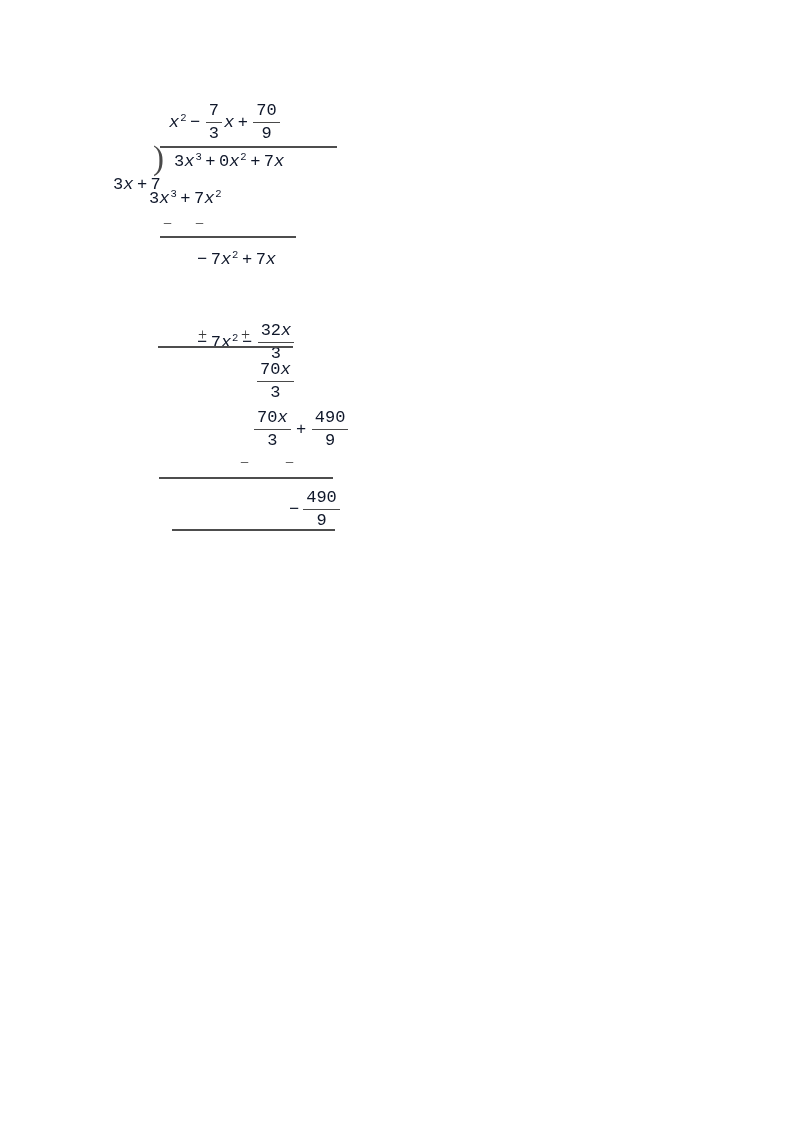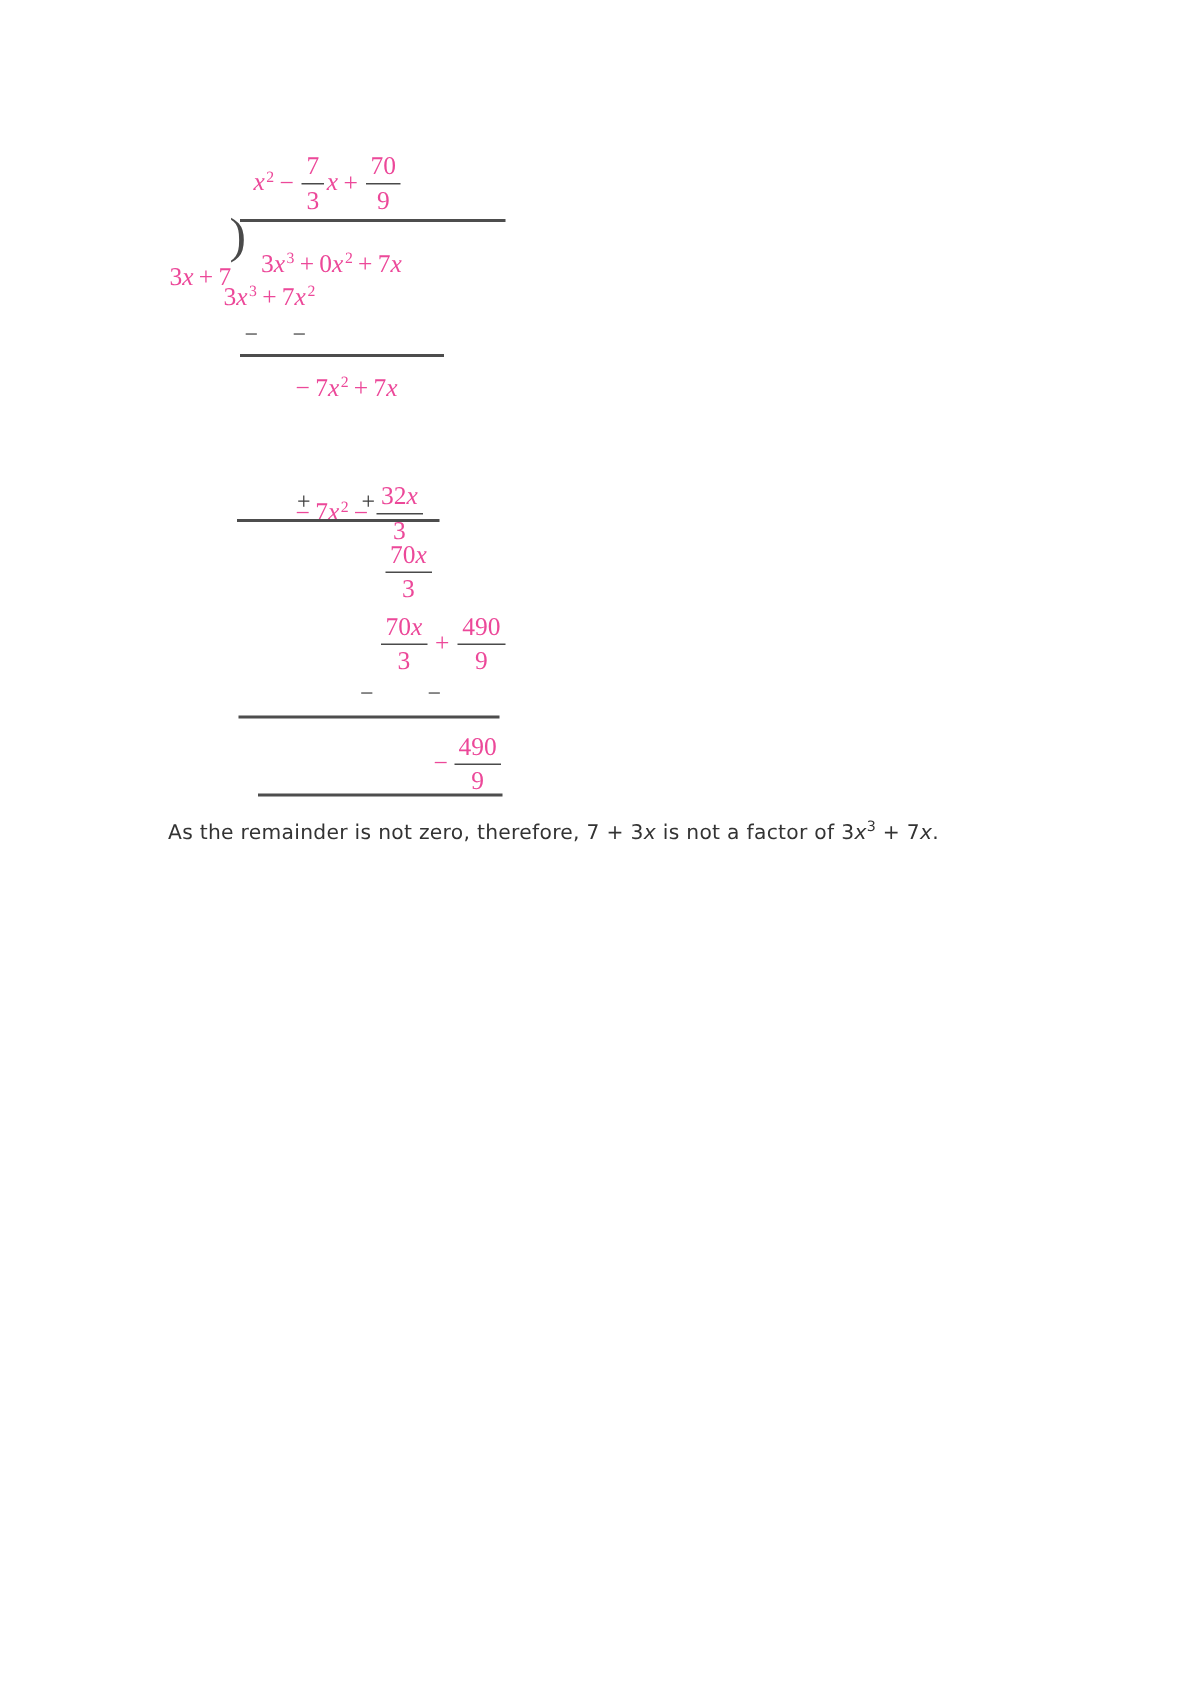--- a/index.html
+++ b/index.html
@@ -6,25 +6,25 @@
   #page {
     position: relative;
     width: 794px;
     height: 1123px;
     background: #ffffff;
     overflow: hidden;
     font-family: "Liberation Serif", serif;
   }
   .math {
     position: absolute;
-    color: #ec4899;
+    color: #0f172a;
     font-size: 17px;
     line-height: 1.2;
     white-space: nowrap;
-    font-family: Liberation Serif, serif;
+    font-family: Liberation Mono, monospace;
   }
   .var { font-style: italic; }
   .sup { font-size: 10.5px; vertical-align: 6px; margin-left: 1px; }
   .op  { margin: 0 3.5px; }
   .frac {
     display: inline-block;
     text-align: center;
     vertical-align: middle;
     margin: 0 2px;
   }
@@ -80,21 +80,21 @@
   </div>
 
   <div class="rule" id="overbar" style="left:160px; top:146px; width:177px;"></div>
 
   <div class="math" id="divisor" style="left:113px; top:143px;margin-top:32px;">
     <span>3</span><span class="var">x</span><span class="op">+</span><span>7</span>
   </div>
 
   <div id="division-bracket">)</div>
 
-  <div class="math" id="dividend" style="left:174px; top:166px;">
+  <div class="math" id="dividend" style="left:174px; top:151px;">
     <span>3</span><span class="var">x</span><span class="sup">3</span><span class="op">+</span><span>0</span><span class="var">x</span><span class="sup">2</span><span class="op">+</span><span>7</span><span class="var">x</span>
   </div>
 
   <div class="math" id="step1-product" style="left:149px; top:188px;">
     <span>3</span><span class="var">x</span><span class="sup">3</span><span class="op">+</span><span>7</span><span class="var">x</span><span class="sup">2</span>
   </div>
 
   <div class="signs" style="left:163px; top:215px;">
     <span>−</span><span class="g2" style="margin-left:23px;">−</span>
   </div>
@@ -128,17 +128,14 @@
   </div>
 
   <div class="rule" style="left:159px; top:477px; width:174px;"></div>
 
   <div class="math" id="final-remainder" style="left:289px; top:488px;">
     <span class="op" style="margin-left:0; margin-right:2px;">−</span><span class="frac"><span class="fnum">490</span><span class="fden">9</span></span>
   </div>
 
   <div class="rule" style="left:172px; top:529px; width:163px;"></div>
 
-  <div id="conclusion">
-    <span>As the remainder is not zero, therefore, 7 + 3</span><span class="var">x</span><span> is not a factor of 3</span><span class="var">x</span><span class="csup">3</span><span> + 7</span><span class="var">x</span><span>.</span>
-  </div>
 
 </div>
 
 </body></html>

